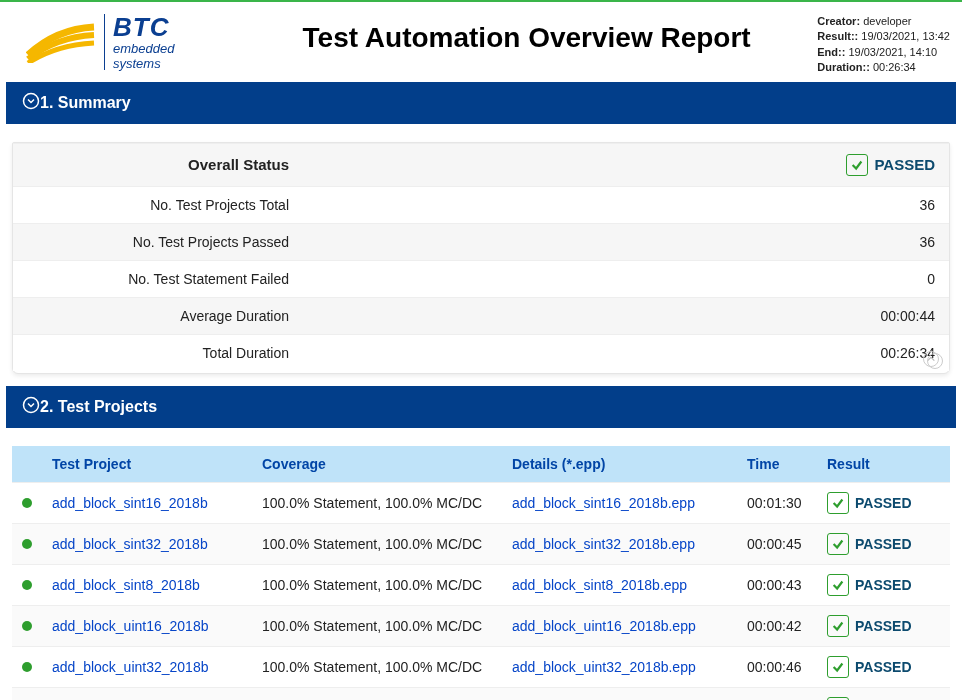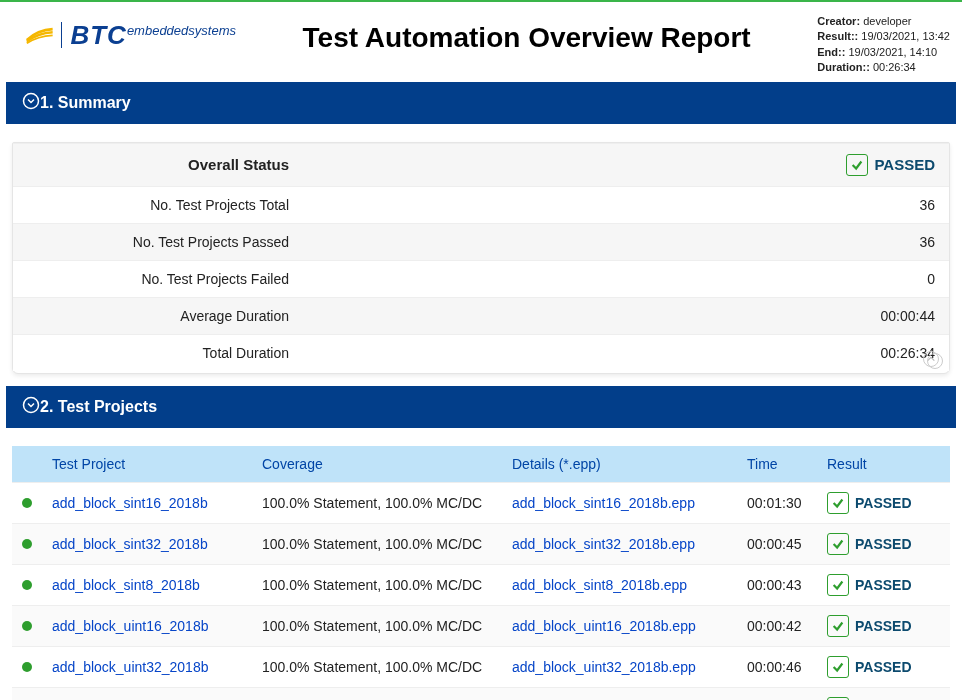--- a/index.html
+++ b/index.html
@@ -24,21 +24,21 @@
     padding-left: 20px;
     padding-top: 4px;
   }
   .logo-swoosh {
     width: 70px;
     height: 42px;
     position: relative;
   }
   .logo-swoosh svg { width:100%; height:100%; }
   .btc-text {
-    display:flex; flex-direction:row;
+    display:flex; flex-direction:column;
     border-left: 1px solid #0b3f91;
     padding-left: 8px;
     line-height: 1;
     color:#0b3f91;
   }
   .btc-big { font-size:26px; font-weight:bold; font-style:italic; letter-spacing:1px; }
   .btc-small { font-size:13px; font-style:italic; margin-top:2px; }
   .report-title {
     flex:1;
     text-align:center;
@@ -103,21 +103,21 @@
   }
   .pass-badge .tick svg{ width:14px; height:14px; }
 
   .projects-table-wrap {
     margin: 18px 12px 0 12px;
   }
   .proj-head {
     display:flex;
     background:#bfe3f9;
     color:#0145a6;
-    font-weight:normal;
+    font-weight:bold;
     font-size:14px;
     padding:10px 10px;
     justify-content:center;
   }
   .col-dot { width:30px; flex:none; }
   .col-name { width:210px; flex:none; }
   .col-cov  { width:250px; flex:none; }
   .col-det  { width:235px; flex:none; }
   .col-time { width:80px; flex:none; }
   .col-res  { flex:1; text-align:left; }
@@ -195,21 +195,21 @@
         </tr>
         <tr>
           <td>No. Test Projects Total</td>
           <td>36</td>
         </tr>
         <tr>
           <td>No. Test Projects Passed</td>
           <td>36</td>
         </tr>
         <tr>
-          <td>No. Test Projects Failed</td>
+          <td>No. Test Statement Failed</td>
           <td>0</td>
         </tr>
         <tr>
           <td>Average Duration</td>
           <td>00:00:44</td>
         </tr>
         <tr>
           <td>Total Duration</td>
           <td>00:26:34</td>
         </tr>

